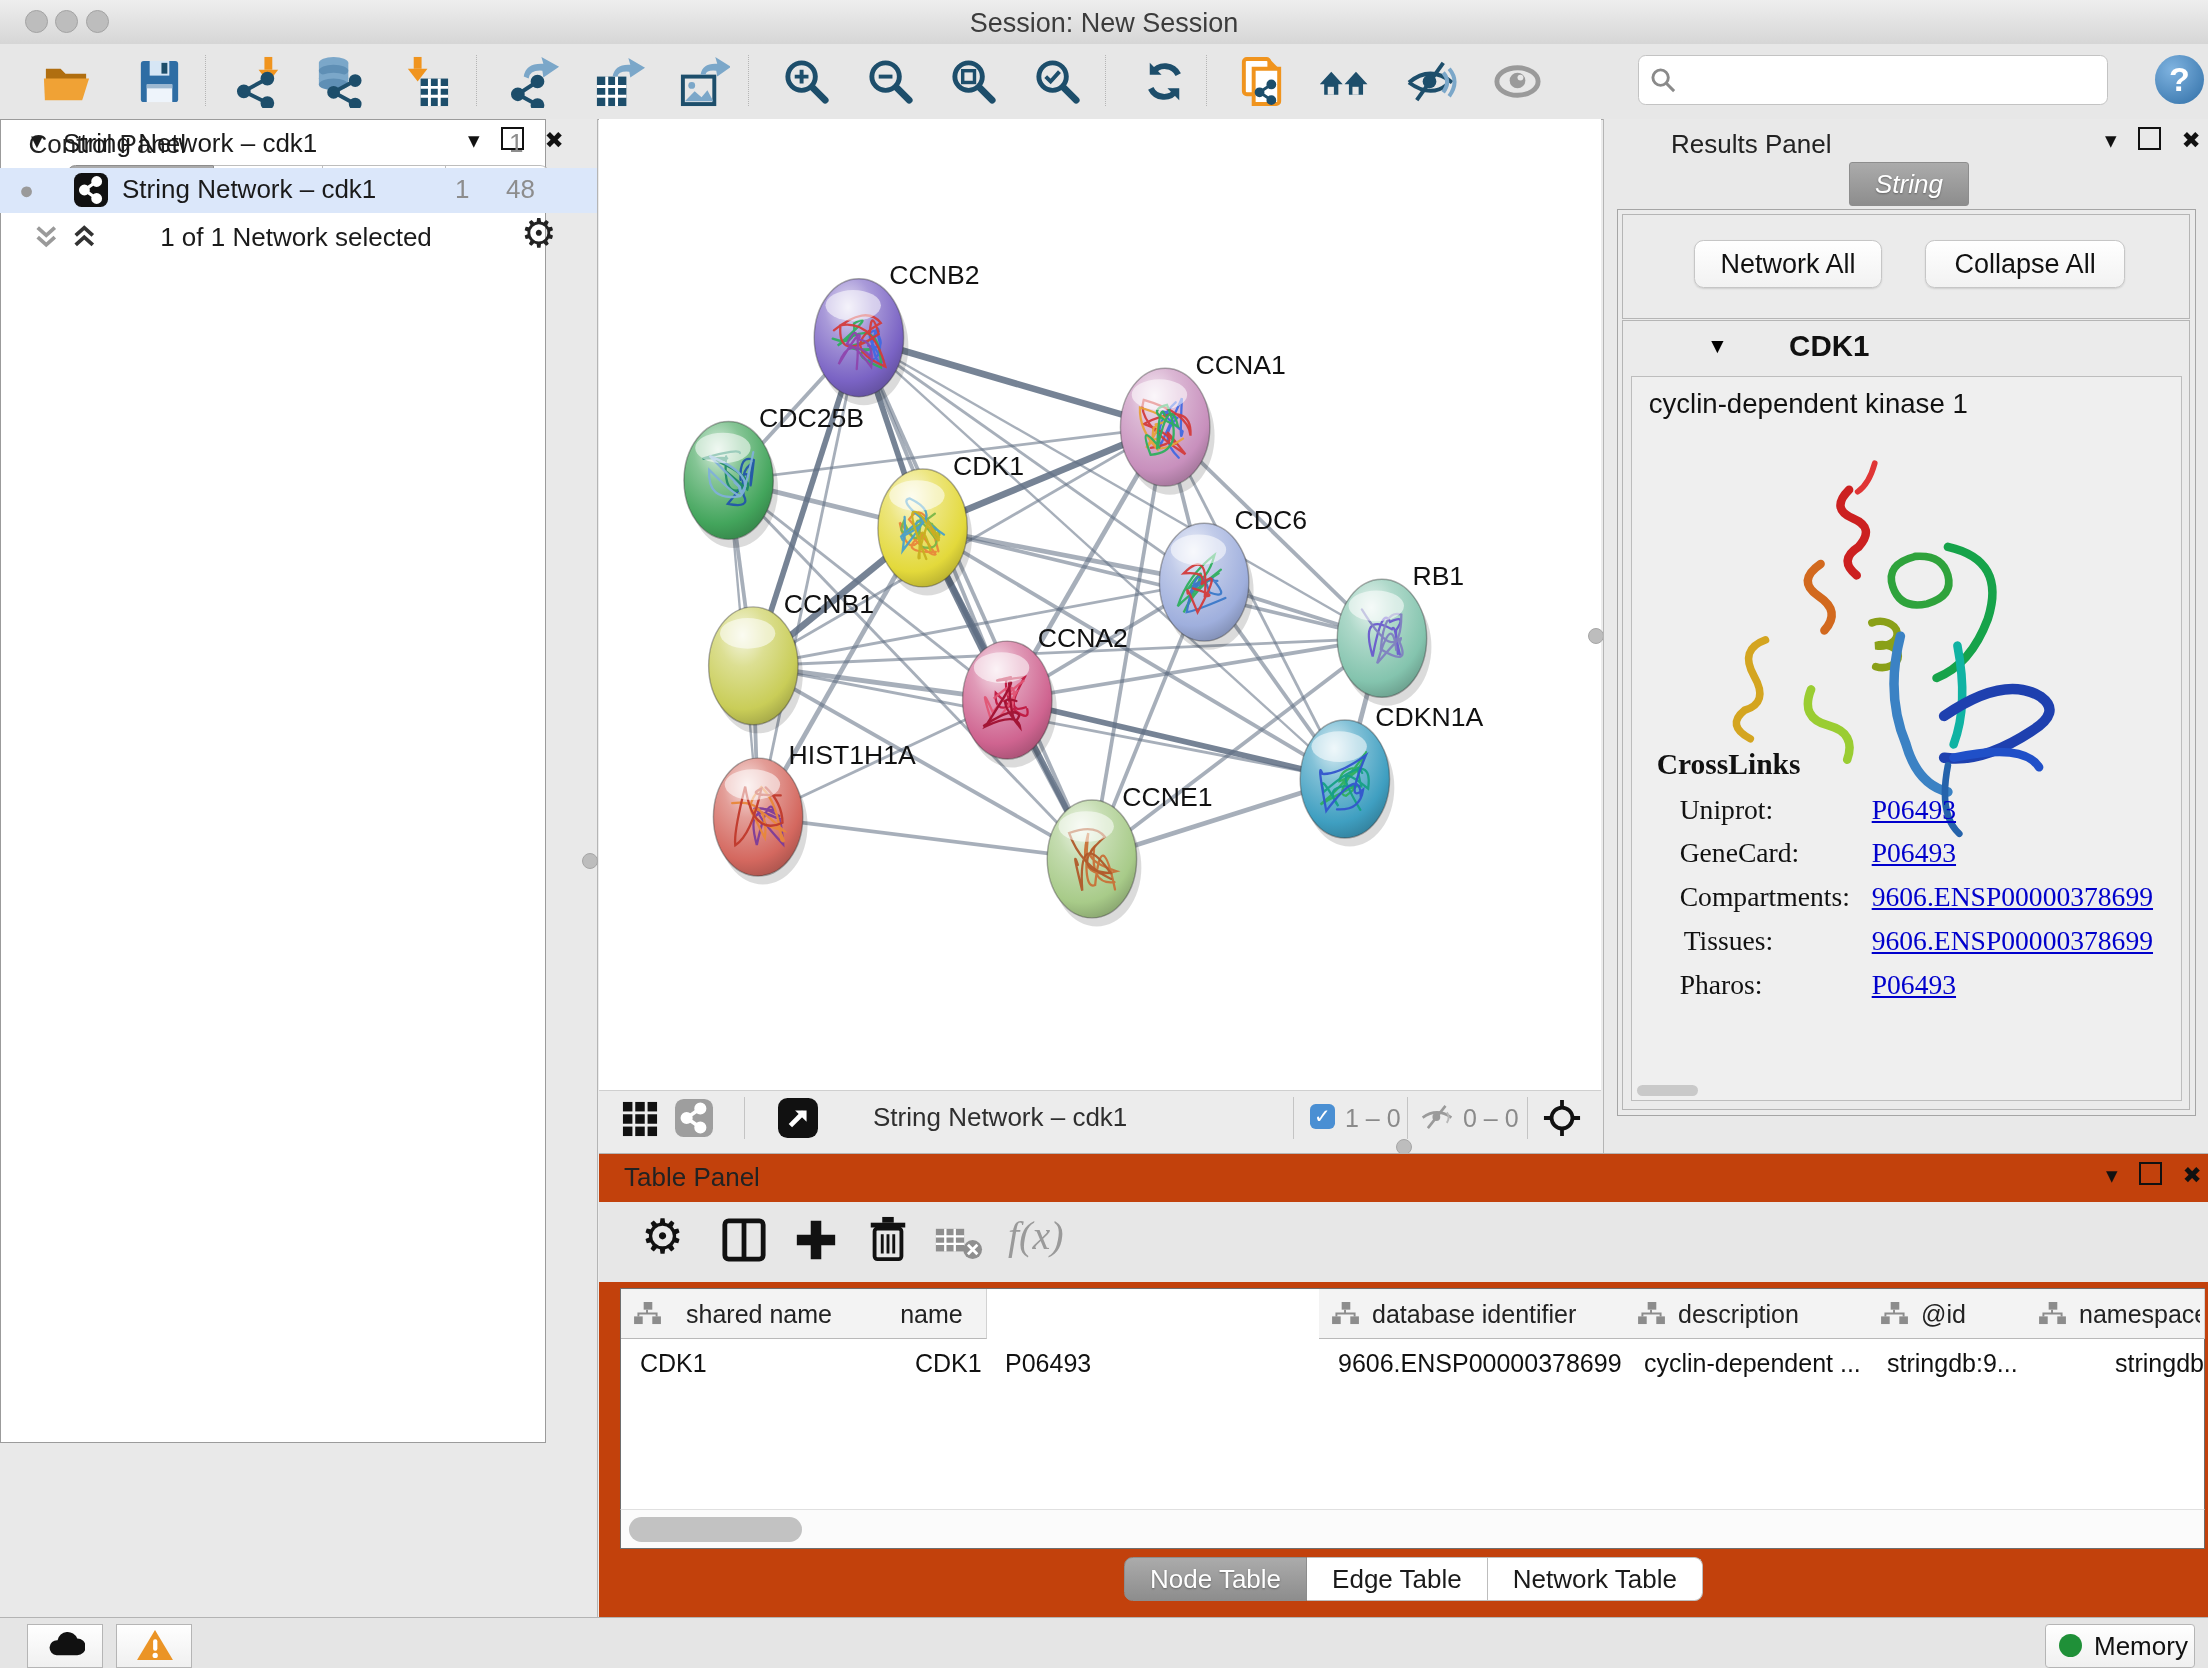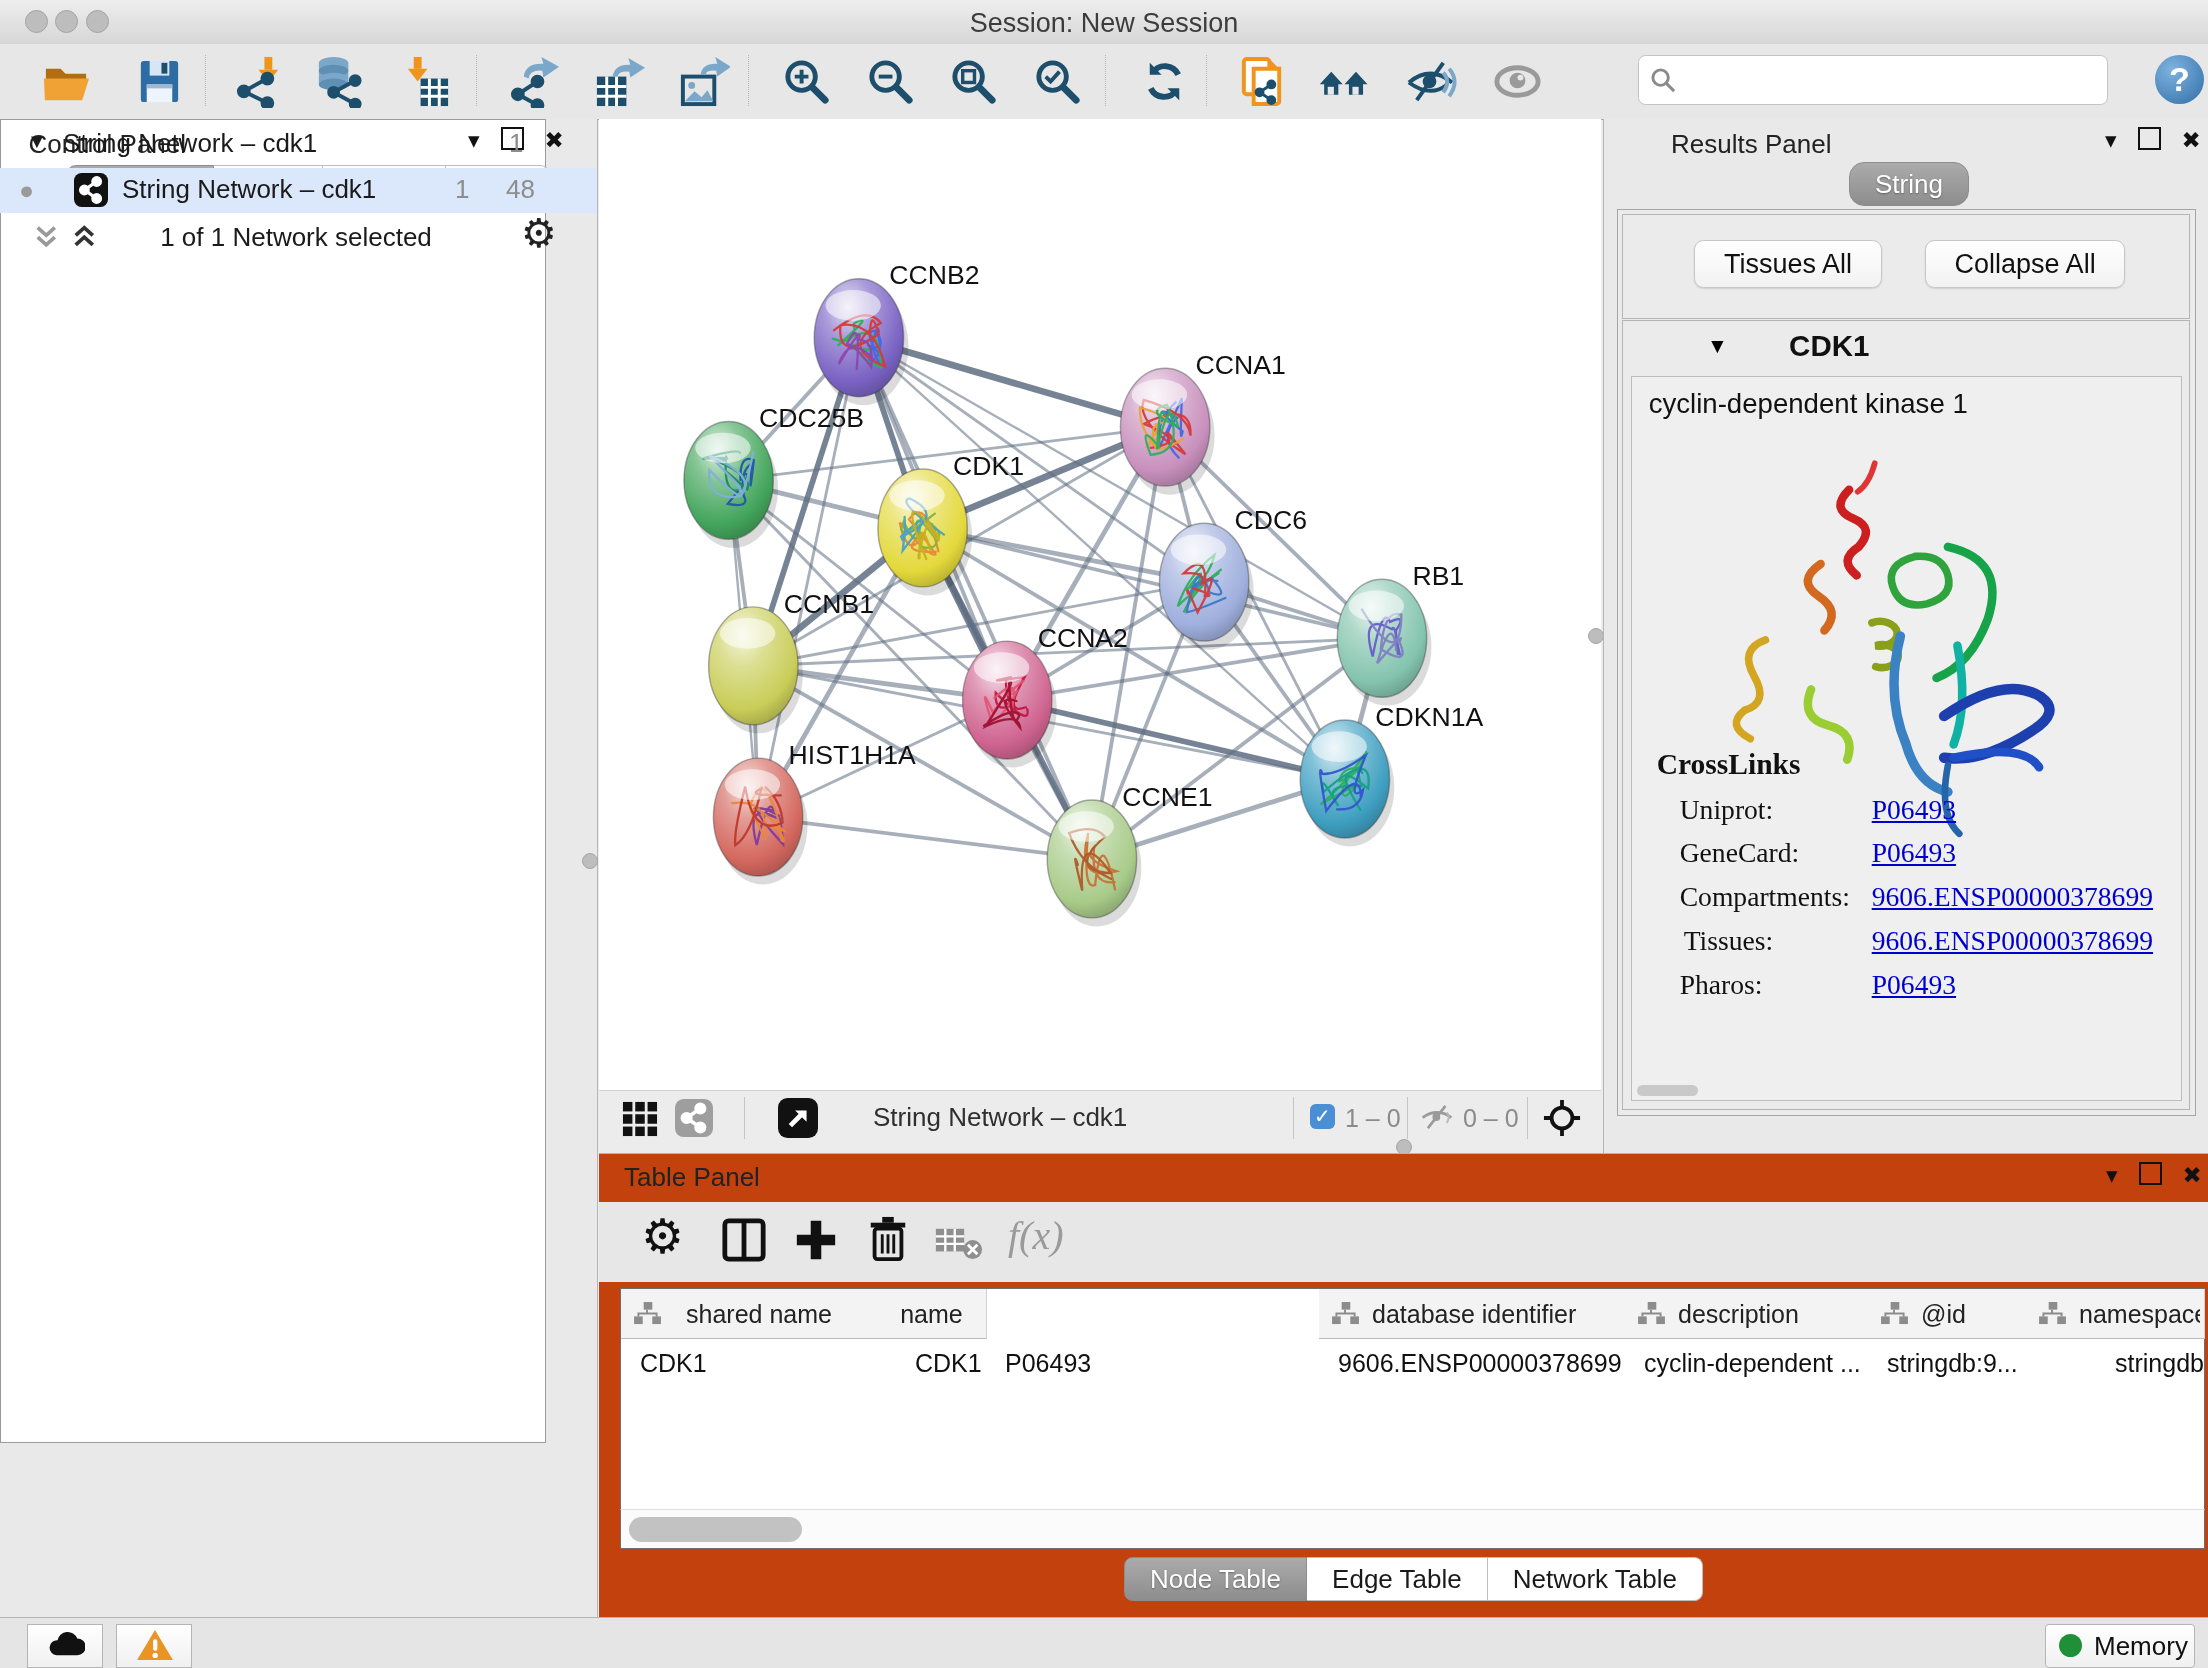--- a/index.html
+++ b/index.html
@@ -19,21 +19,21 @@
   
   .panel-title{font-size:26px;color:#222;}
   .win-icons{font-size:23px;color:#111;letter-spacing:0;}
   .win-icons span{display:inline-block;margin-left:21px;}
   .sq{width:19px;height:19px;border:2.9px solid #111;display:inline-block;vertical-align:-1.9px;}
   
   .tab{display:inline-block;height:42px;line-height:42px;padding:0 25px;background:#fff;border:1px solid #bdbdbd;border-left:none;font-size:26px;color:#1a1a1a;text-align:center;}
   .tab:first-child{border-left:1px solid #bdbdbd;border-radius:8.6px 0 0 8.6px;}
   .tab:last-child{border-radius:0 8.6px 8.6px 0;}
   .tab.sel{background:linear-gradient(#ababab,#8d8d8d);color:#fff;border-color:#8d8d8d;text-shadow:0 1px 1.9px rgba(0,0,0,.35);}
-  .tab.single{border-radius:15px;border-left:1px solid #8d8d8d;}
+  .tab.single{border-radius:3px;border-left:1px solid #8d8d8d;font-style:italic;}
   
   #control-panel{left:0;top:119px;width:597px;height:1498px;background:#e9e9e9;border-right:1.9px solid #b5b5b5;}
   #cp-tabs{left:67px;top:46px;}
   #cp-info{left:0;top:95px;width:592px;height:44px;}
   #tree-box{left:23px;top:136px;width:544px;height:1322px;background:#fff;border:1.9px solid #9b9b9b;}
   .tree-row{position:absolute;left:0;width:100%;height:45px;font-size:26px;color:#1a1a1a;}
   .tree-num{position:absolute;font-size:26px;color:#8d8d8d;}
   #tree-row-net{background:#dbe7fa;}
   .share-badge{position:absolute;width:34px;height:34px;border-radius:7.6px;background:#111;}
   
@@ -582,21 +582,21 @@
 <div id="results-panel" class="abs">
   <div class="panel-title abs" style="left:67px;top:9.5px">Results Panel</div>
   <div class="win-icons abs" style="left:480px;top:7.6px">
     <span>▾</span><span class="sq"></span><span>✖</span>
   </div>
   <div class="abs" style="left:245px;top:43px">
     <span class="tab sel single">String</span>
   </div>
   <div id="rp-box" class="abs">
     <div id="rp-btnbox">
-      <span class="rbtn" style="left:71px;width:186px">Tissues All</span>
+      <span class="rbtn" style="left:71px;width:186px">Network All</span>
       <span class="rbtn" style="left:302px;width:198px">Collapse All</span>
     </div>
     <div id="rp-entry">
       <div id="rp-entry-head">
         <span class="abs" style="left:84px;top:13.3px;font-size:21px">▼</span>
         <span id="rp-entry-name" class="abs" style="left:166px;top:7.6px">CDK1</span>
       </div>
       <div id="rp-inner">
         <div id="rp-desc">cyclin-dependent kinase 1</div>
         <svg class="abs" style="left:67px;top:67px" width="399" height="409" viewBox="0 0 420 430">

